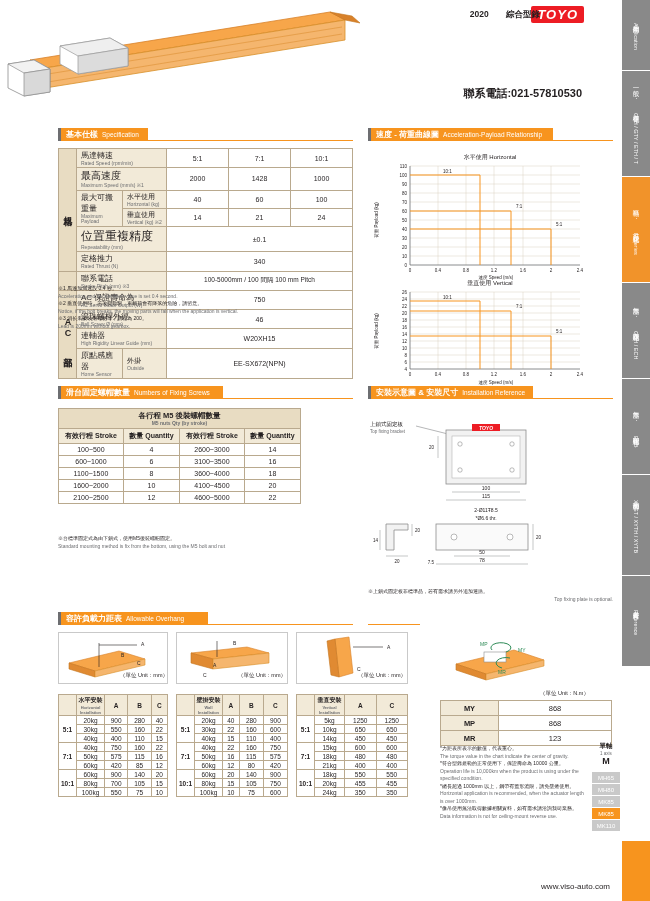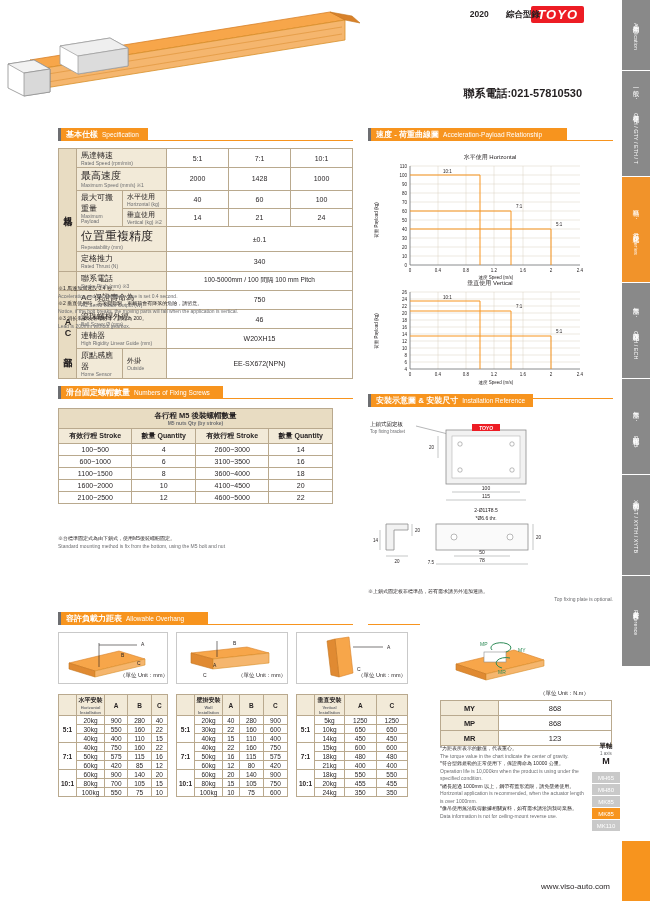--- a/index.html
+++ b/index.html
@@ -242,21 +242,21 @@
 
   <div class="notes" style="left:58px; top:285px; width:300px;">
     <div>※1 馬達加減速設 0.4 秒。</div>
     <div style="color:#6d6e71;">Acceleration and deceleration value is set 0.4 second.</div>
     <div>※2 垂直使用時，若改變動駆，車載荷會有降落的危險，請留意。</div>
     <div style="color:#6d6e71;">Notice, if the bolt breaks, the moving parts will fall when the application is vertical.</div>
     <div>※3 消长采架装滑螺帽等，請程為 200。</div>
     <div style="color:#6d6e71;">Lead is 200mm without gearbox.</div>
   </div>
 
-  <div class="sechead" style="left:368px; top:128px; width:199px;">
+  <div class="sechead" style="left:368px; top:128px; width:185px;">
     <span>速度 - 荷重曲線圖</span>
       <span class="en">Acceleration-Payload Relationship</span>
   </div>
   <div class="secrule" style="left:553px; top:140px; width:60px;"></div>
 
   <div class="chartbox" style="left:368px; top:150px; width:245px; height:130px;">
     <svg width="245" height="130" viewBox="0 0 245 130">
 
       <text x="122" y="9" font-size="6" text-anchor="middle" fill="#231f20" font-family="Liberation Sans">水平使用 Horizontal</text>
 
@@ -378,21 +378,21 @@
       </g>
     </svg>
   </div>
 
   <div class="sechead" style="left:58px; top:386px; width:165px;">
     <span>滑台固定螺帽數量</span>
       <span class="en">Numbers of Fixing Screws</span>
   </div>
   <div class="secrule" style="left:223px; top:398px; width:130px;"></div>
 
-  <div class="fix" style="left:58px; top:408px; width:275px;">
+  <div class="fix" style="left:58px; top:408px; width:243px;">
     <table>
       <tbody>
           <tr>
         <td class="title" colspan="4">
           <div>各行程 M5 後裝螺帽數量</div>
           <div class="en-s">M5 nuts Qty (by stroke)</div>
         </td>
       </tr>
       <tr>
         <td class="hdr">有效行程 Stroke</td>
@@ -432,21 +432,21 @@
       </tr>
     </tbody>
       </table>
   </div>
 
   <div class="notes" style="left:58px; top:535px; width:300px;">
     <div>※台標準固定式為由下鎖式，使用M5後裝螺帽固定。</div>
     <div style="color:#6d6e71;">Standard mounting method is fix from the bottom, using the M5 bolt and nut</div>
   </div>
 
-  <div class="sechead" style="left:368px; top:386px; width:165px;margin-top:8px;">
+  <div class="sechead" style="left:368px; top:386px; width:165px;">
     <span>安裝示意圖 &amp; 安裝尺寸</span>
       <span class="en">Installation Reference</span>
   </div>
   <div class="secrule" style="left:533px; top:398px; width:80px;"></div>
 
   <div style="position:absolute; left:368px; top:404px; width:245px; height:180px;">
     <svg width="245" height="180" viewBox="0 0 245 180">
 
       <text x="2" y="22" font-size="5.5" fill="#231f20" font-family="Liberation Sans">上鎖式固定板</text>
       <text x="2" y="29" font-size="4.5" fill="#6d6e71" font-family="Liberation Sans">Top fixing bracket</text>

